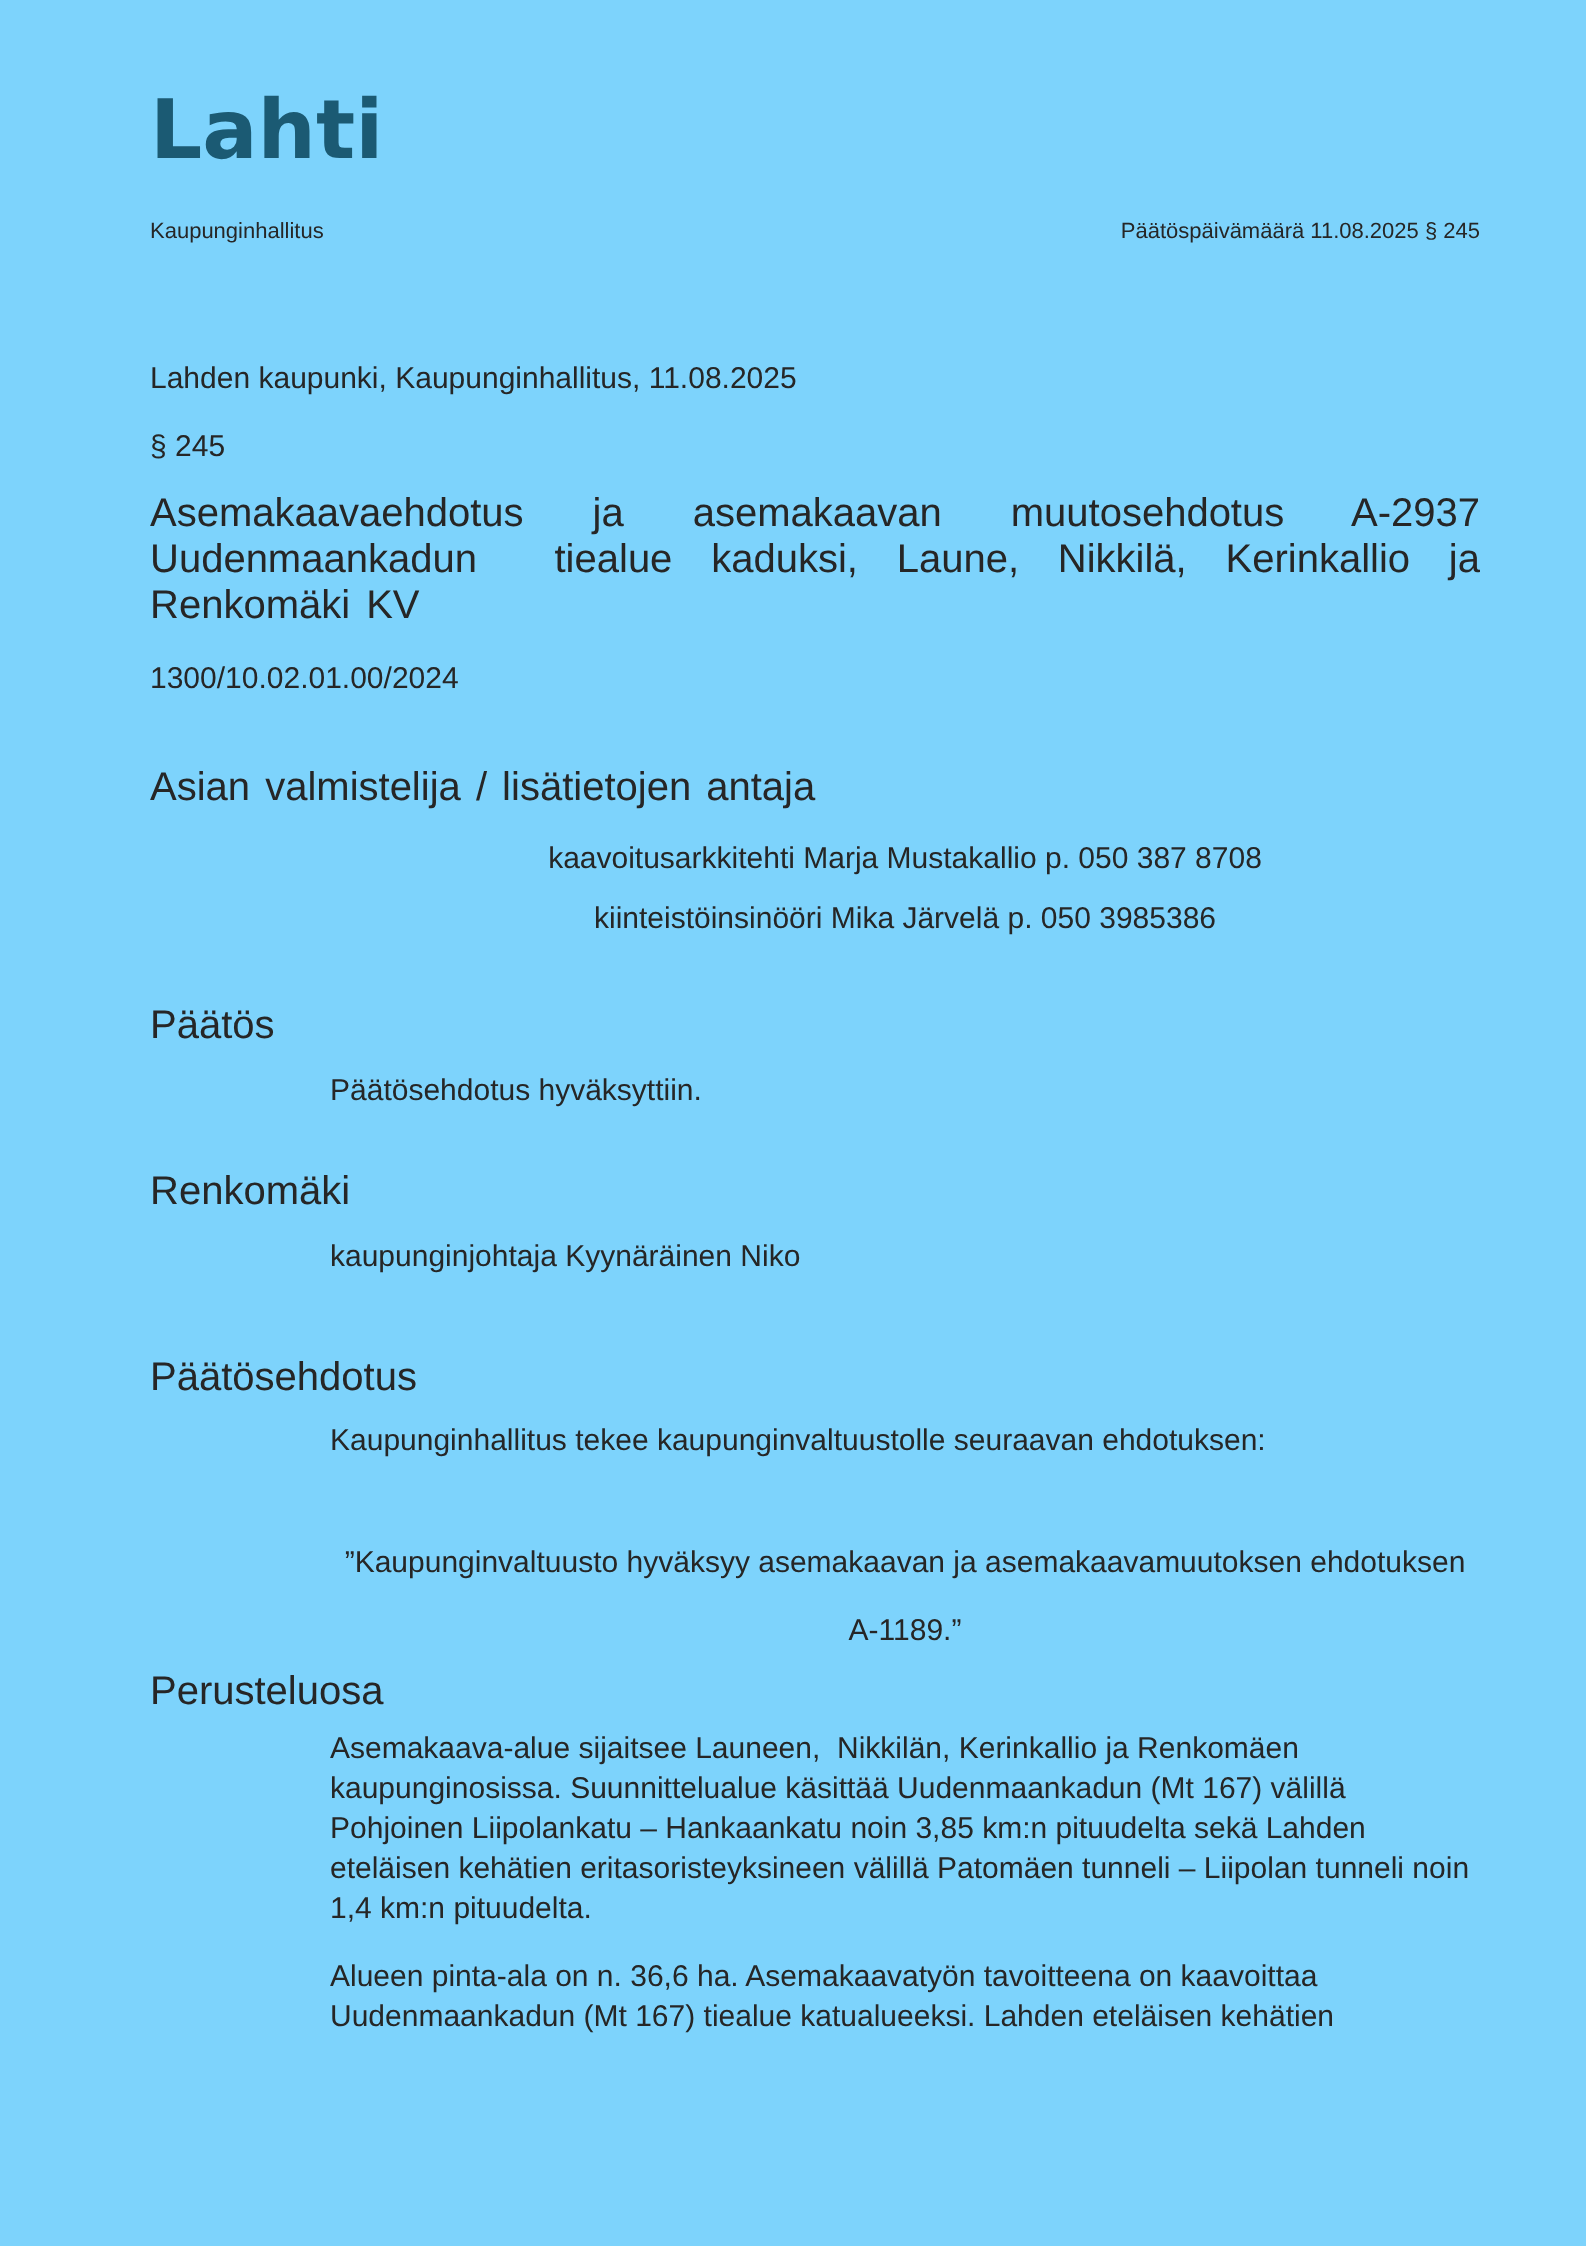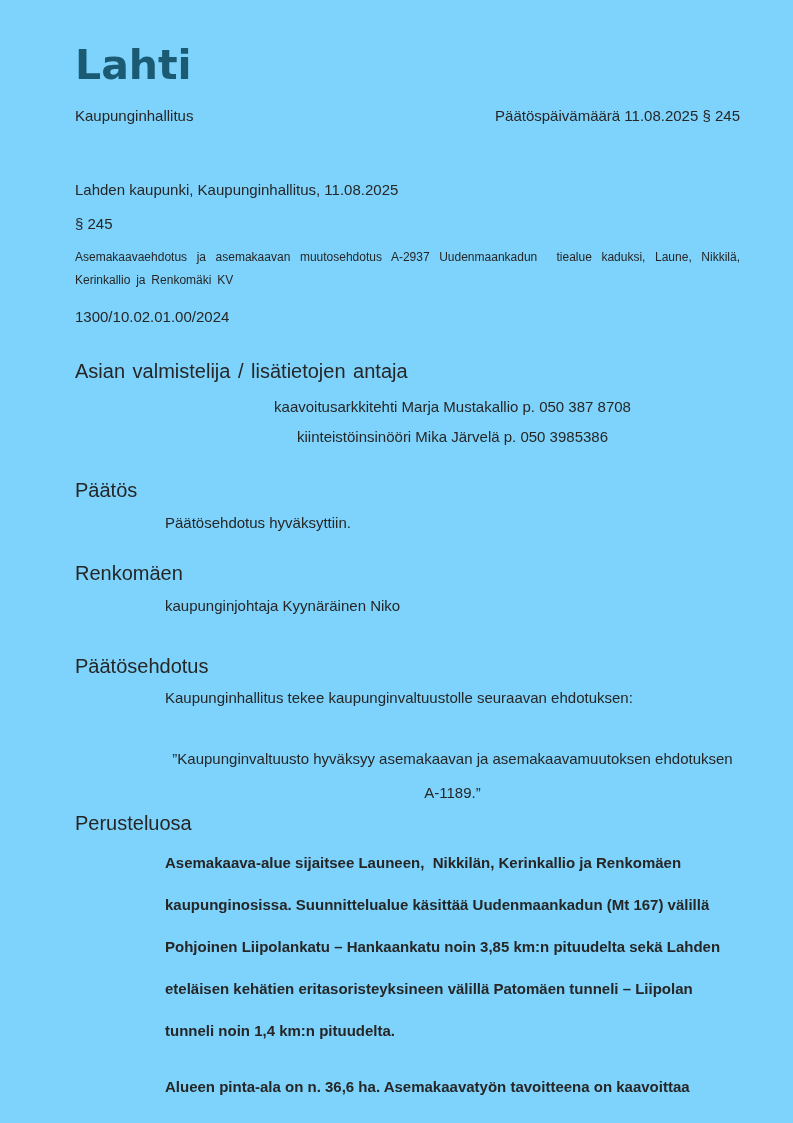--- a/index.html
+++ b/index.html
@@ -20,28 +20,28 @@
     font-weight: 700;
     font-size: 41px;
     line-height: 46px;
     letter-spacing: 0px;
     color: #1b5a73;
   }
   .header-row {
     display: flex;
     justify-content: space-between;
     margin-top: 18px;
-    font-size: 15px;
+    font-size: 11px;
     line-height: 20px;
   }
   .source-line { margin-top: 54px; line-height: 20px; }
   .paragraph-number { margin-top: 14px; line-height: 20px; }
   .case-title {
     margin-top: 12px;
-    font-size: 12px;
+    font-size: 20px;
     line-height: 23px;
     text-align: justify;
     text-align-last: left;
     word-spacing: 2.5px;
     white-space: pre-wrap;
   }
   .diary-number { margin-top: 15px; line-height: 20px; }
 
   .sec-heading {
     font-size: 20px;
@@ -54,21 +54,21 @@
   .sec-preparer { margin-top: 34px; }
   .sec-preparer .indent { margin-top: 10px; text-align: center; }
   .sec-decision { margin-top: 28px; }
   .sec-decision .indent { margin-top: 7px; }
   .sec-presenter { margin-top: 25px; }
   .sec-presenter .indent { margin-top: 7px; }
   .sec-proposal { margin-top: 35px; }
   .sec-proposal .indent { margin-top: 6px; }
   .proposal-quote { margin-top: 29px; line-height: 34px; text-align: center; }
   .sec-justification { margin-top: 3px; }
-  .just-para { margin-top: 8px; line-height: 42px; white-space: pre-wrap; font-weight: bold; }
+  .just-para { margin-top: 8px; line-height: 20px; white-space: pre-wrap; }
   .just-para + .just-para { margin-top: 14px; white-space: normal; }
 </style>
 </head>
 <body>
 
 <div class="page">
 
   <div class="logo" style="color: rgb(27, 90, 115);">Lahti</div>
 
   <div class="header-row">
@@ -90,21 +90,21 @@
   </div>
 
   <div class="sec-decision">
     <div class="sec-heading">Päätös</div>
     <div class="indent">
       <div class="line">Päätösehdotus hyväksyttiin.</div>
     </div>
   </div>
 
   <div class="sec-presenter">
-    <div class="sec-heading">Renkomäen</div>
+    <div class="sec-heading">Renkomäki</div>
     <div class="indent">
       <div class="line">kaupunginjohtaja Kyynäräinen Niko</div>
     </div>
   </div>
 
   <div class="sec-proposal">
     <div class="sec-heading">Päätösehdotus</div>
     <div class="indent">
       <div class="line">Kaupunginhallitus tekee kaupunginvaltuustolle seuraavan ehdotuksen:</div>
       <div class="proposal-quote">

